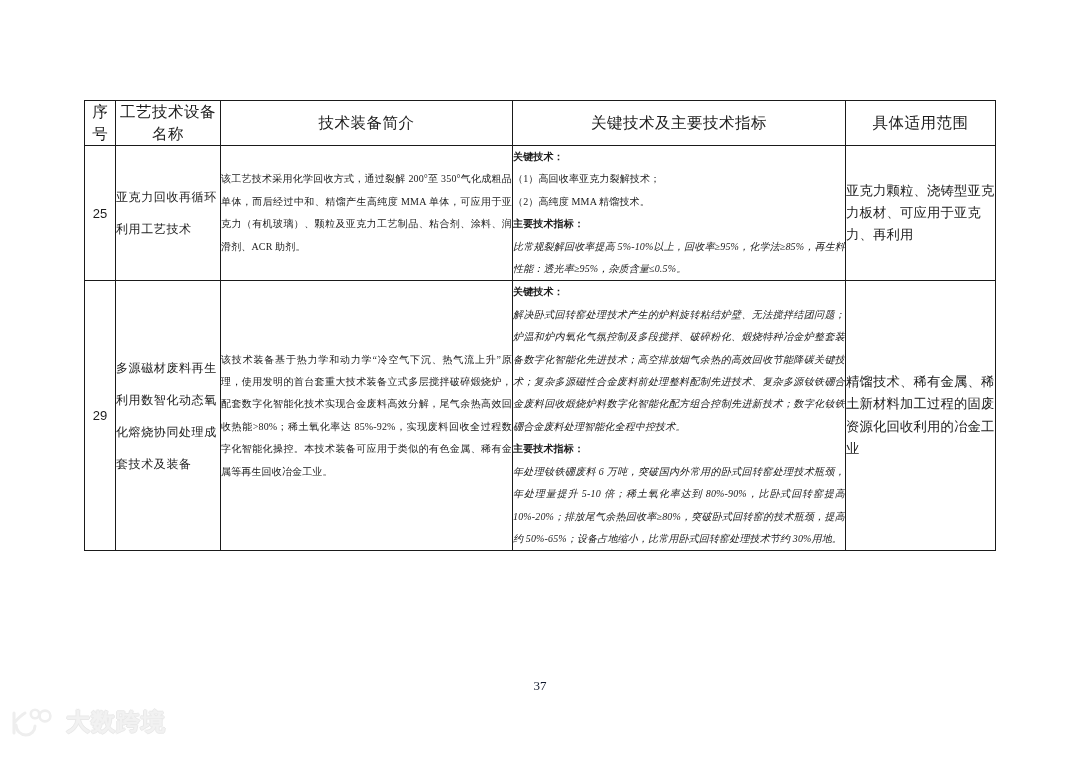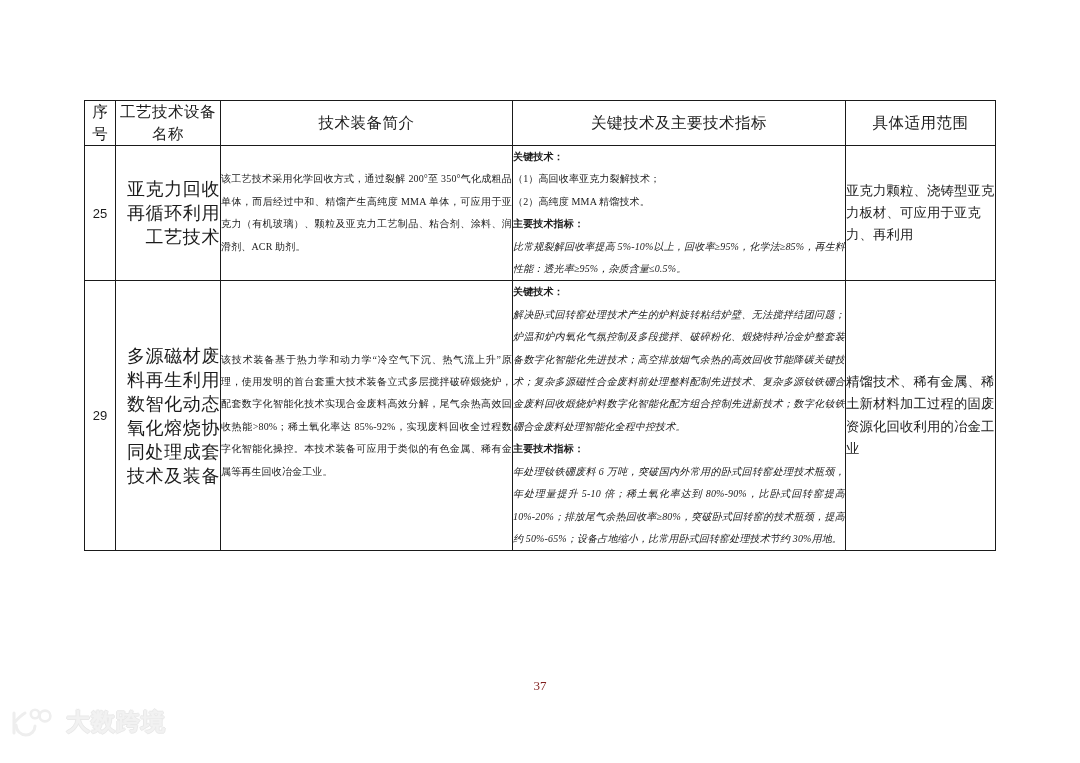--- a/index.html
+++ b/index.html
@@ -56,23 +56,23 @@
   }
   .hdr-cell.narrow { letter-spacing: 0px; }
 
   .idx-cell {
     text-align: center;
     font-size: 13px;
     font-family: Liberation Sans, sans-serif;
   }
 
   .name-cell {
-    text-align: right;
-    font-size: 18px;
-    line-height: 24px;
+    text-align: left;
+    font-size: 12px;
+    line-height: 32px;
     padding: 4px 6px;
     letter-spacing: 0.6px;
   }
 
   .body-cell {
     text-align: justify;
     text-justify: inter-ideograph;
     font-size: 10px;
     line-height: 22.4px;
     padding: 6px 9px;
@@ -94,21 +94,21 @@
   .para { display: block; font-style: italic; }
   .para-indent { display: block; }
 
   .page-number {
     position: absolute;
     left: 0;
     top: 678px;
     width: 1080px;
     text-align: center;
     font-size: 13px;
-    color: #7f1d1d;
+    color: #0f172a;
     font-family: "Liberation Serif", serif;
   }
 
   
   .watermark {
     position: absolute;
     left: 10px;
     top: 706px;
     display: flex;
     align-items: center;

